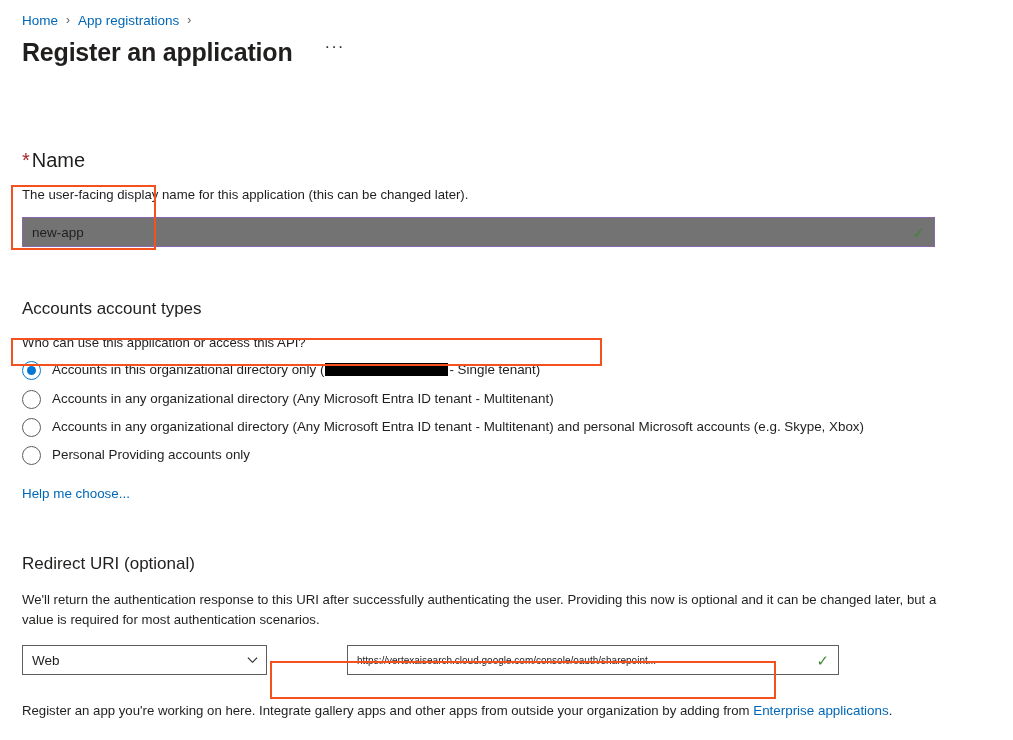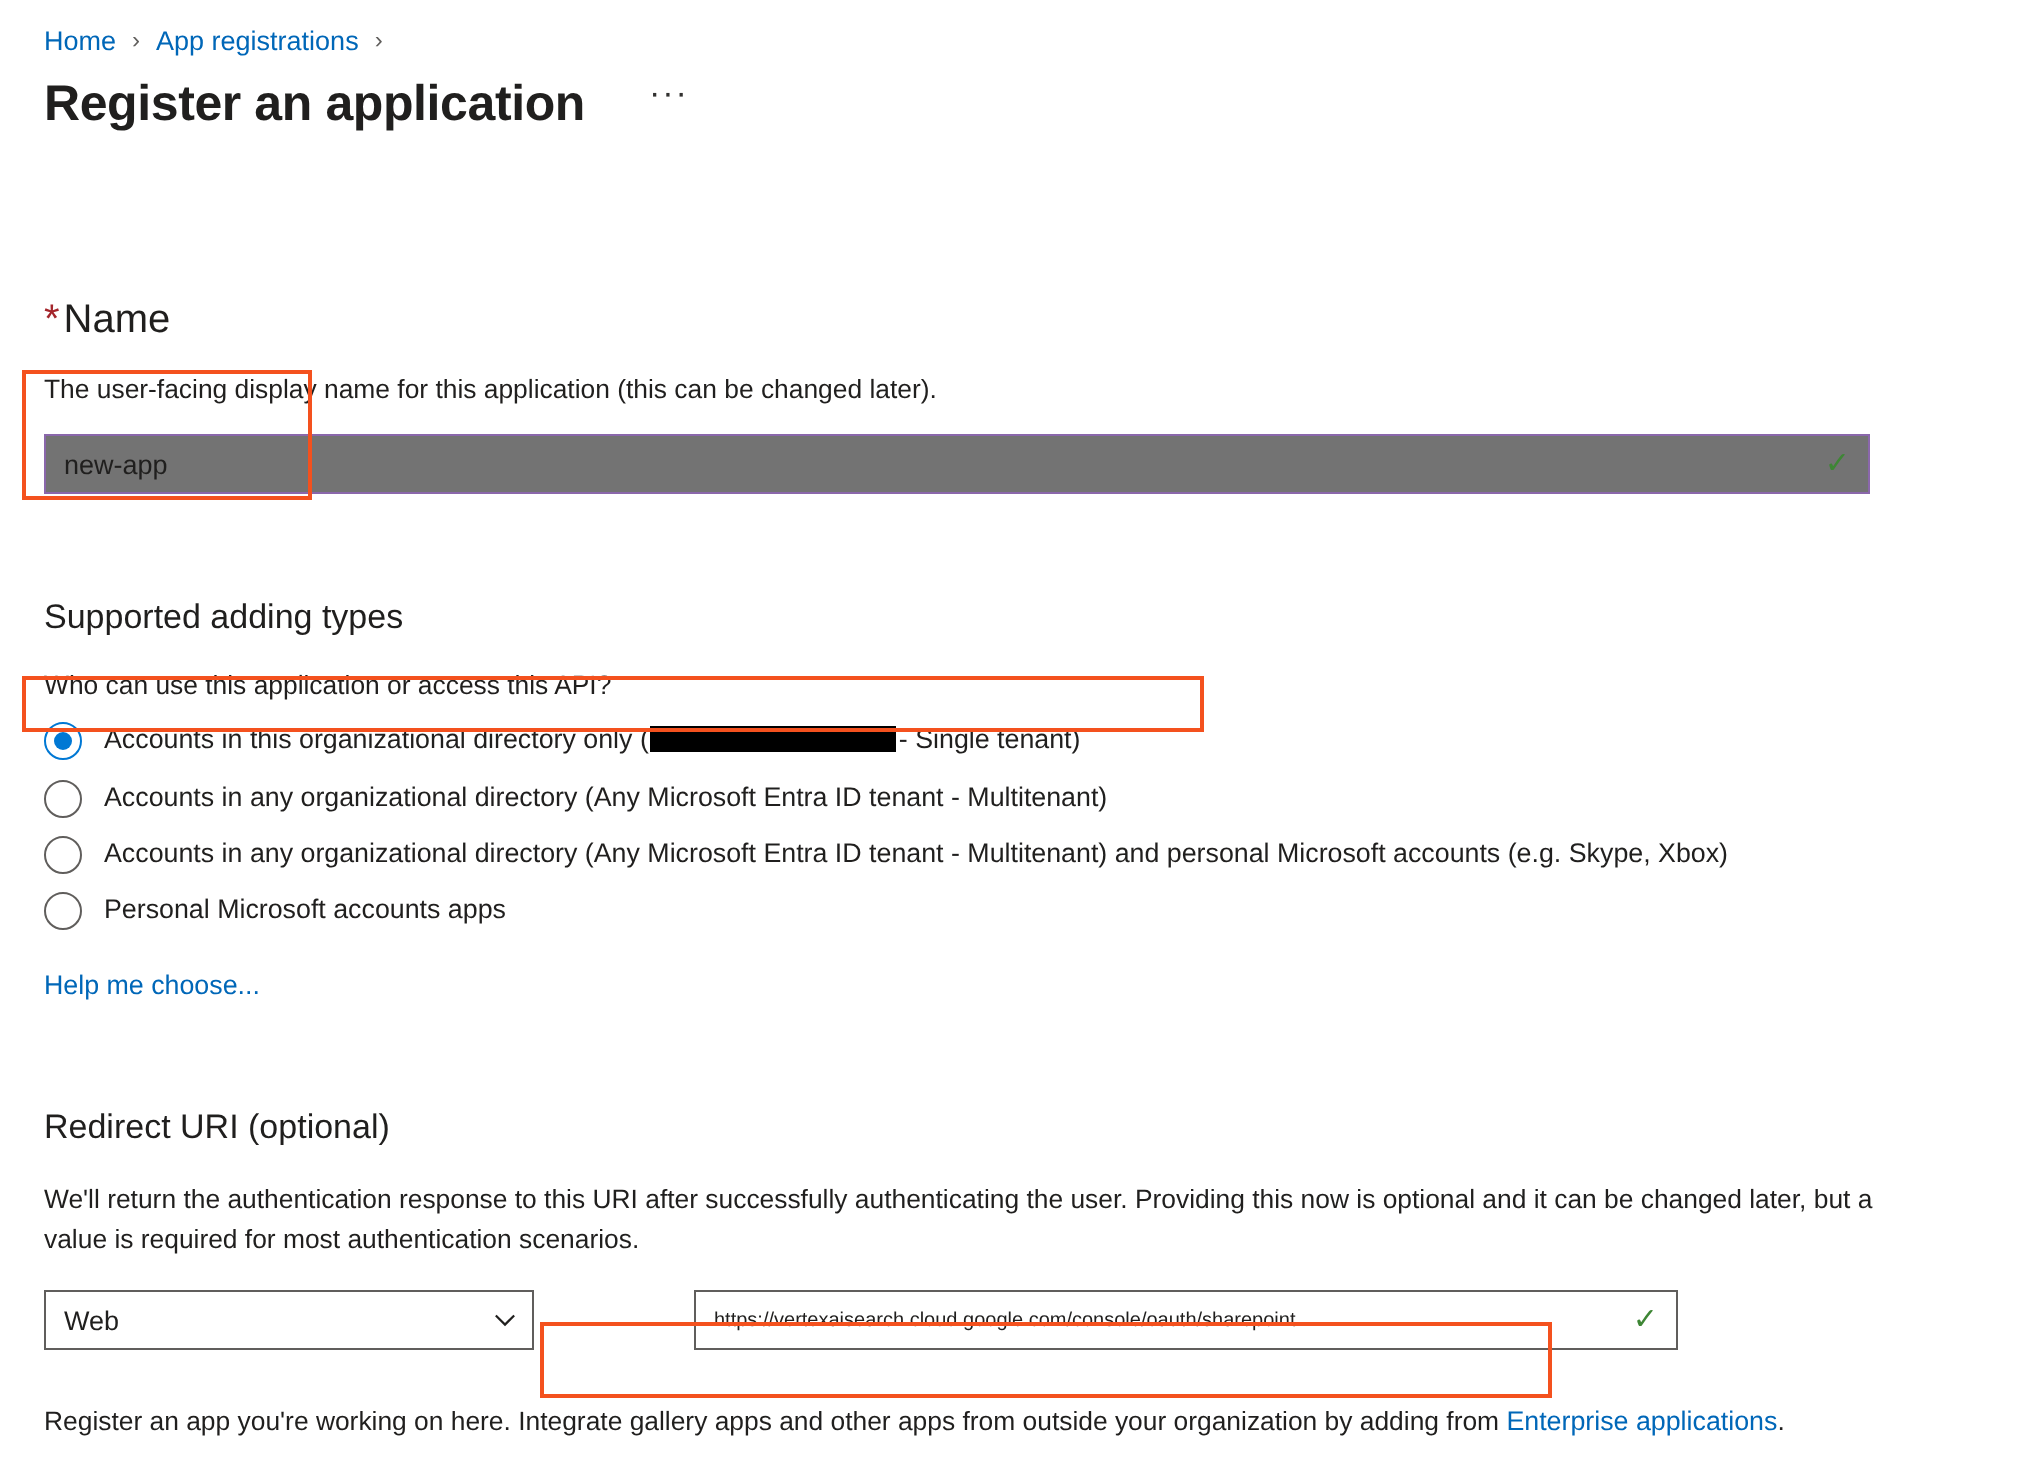--- a/index.html
+++ b/index.html
@@ -279,21 +279,21 @@
   <div class="required-label">
     <span class="star">*</span><span>Name</span>
   </div>
   <div class="helper-text">The user-facing display name for this application (this can be changed later).</div>
 
   <div class="name-field-wrap">
     <input class="text-input" type="text" value="new-app" style="">
     <span class="check-mark">✓</span>
   </div>
 
-  <div class="account-types-heading">Supported adding types</div>
+  <div class="account-types-heading">Accounts account types</div>
   <div class="question">Who can use this application or access this API?</div>
 
   <div class="radio-list">
 
     <div class="radio-row">
       <span class="radio checked"></span>
       <span class="radio-label"><span>Accounts in this organizational directory only (</span><span class="redacted"></span><span>- Single tenant)</span></span>
     </div>
 
     <div class="radio-row">
@@ -301,21 +301,21 @@
       <span class="radio-label">Accounts in any organizational directory (Any Microsoft Entra ID tenant - Multitenant)</span>
     </div>
 
     <div class="radio-row">
       <span class="radio"></span>
       <span class="radio-label">Accounts in any organizational directory (Any Microsoft Entra ID tenant - Multitenant) and personal Microsoft accounts (e.g. Skype, Xbox)</span>
     </div>
 
     <div class="radio-row">
       <span class="radio"></span>
-      <span class="radio-label">Personal Microsoft accounts apps</span>
+      <span class="radio-label">Personal Providing accounts only</span>
     </div>
   </div>
 
   <div class="help-link-row">
     <a class="link">Help me choose...</a>
   </div>
 
   <div class="redirect-heading">Redirect URI (optional)</div>
   <div class="redirect-desc">We'll return the authentication response to this URI after successfully authenticating the user. Providing this now is optional and it can be changed later, but a value is required for most authentication scenarios.</div>
 

